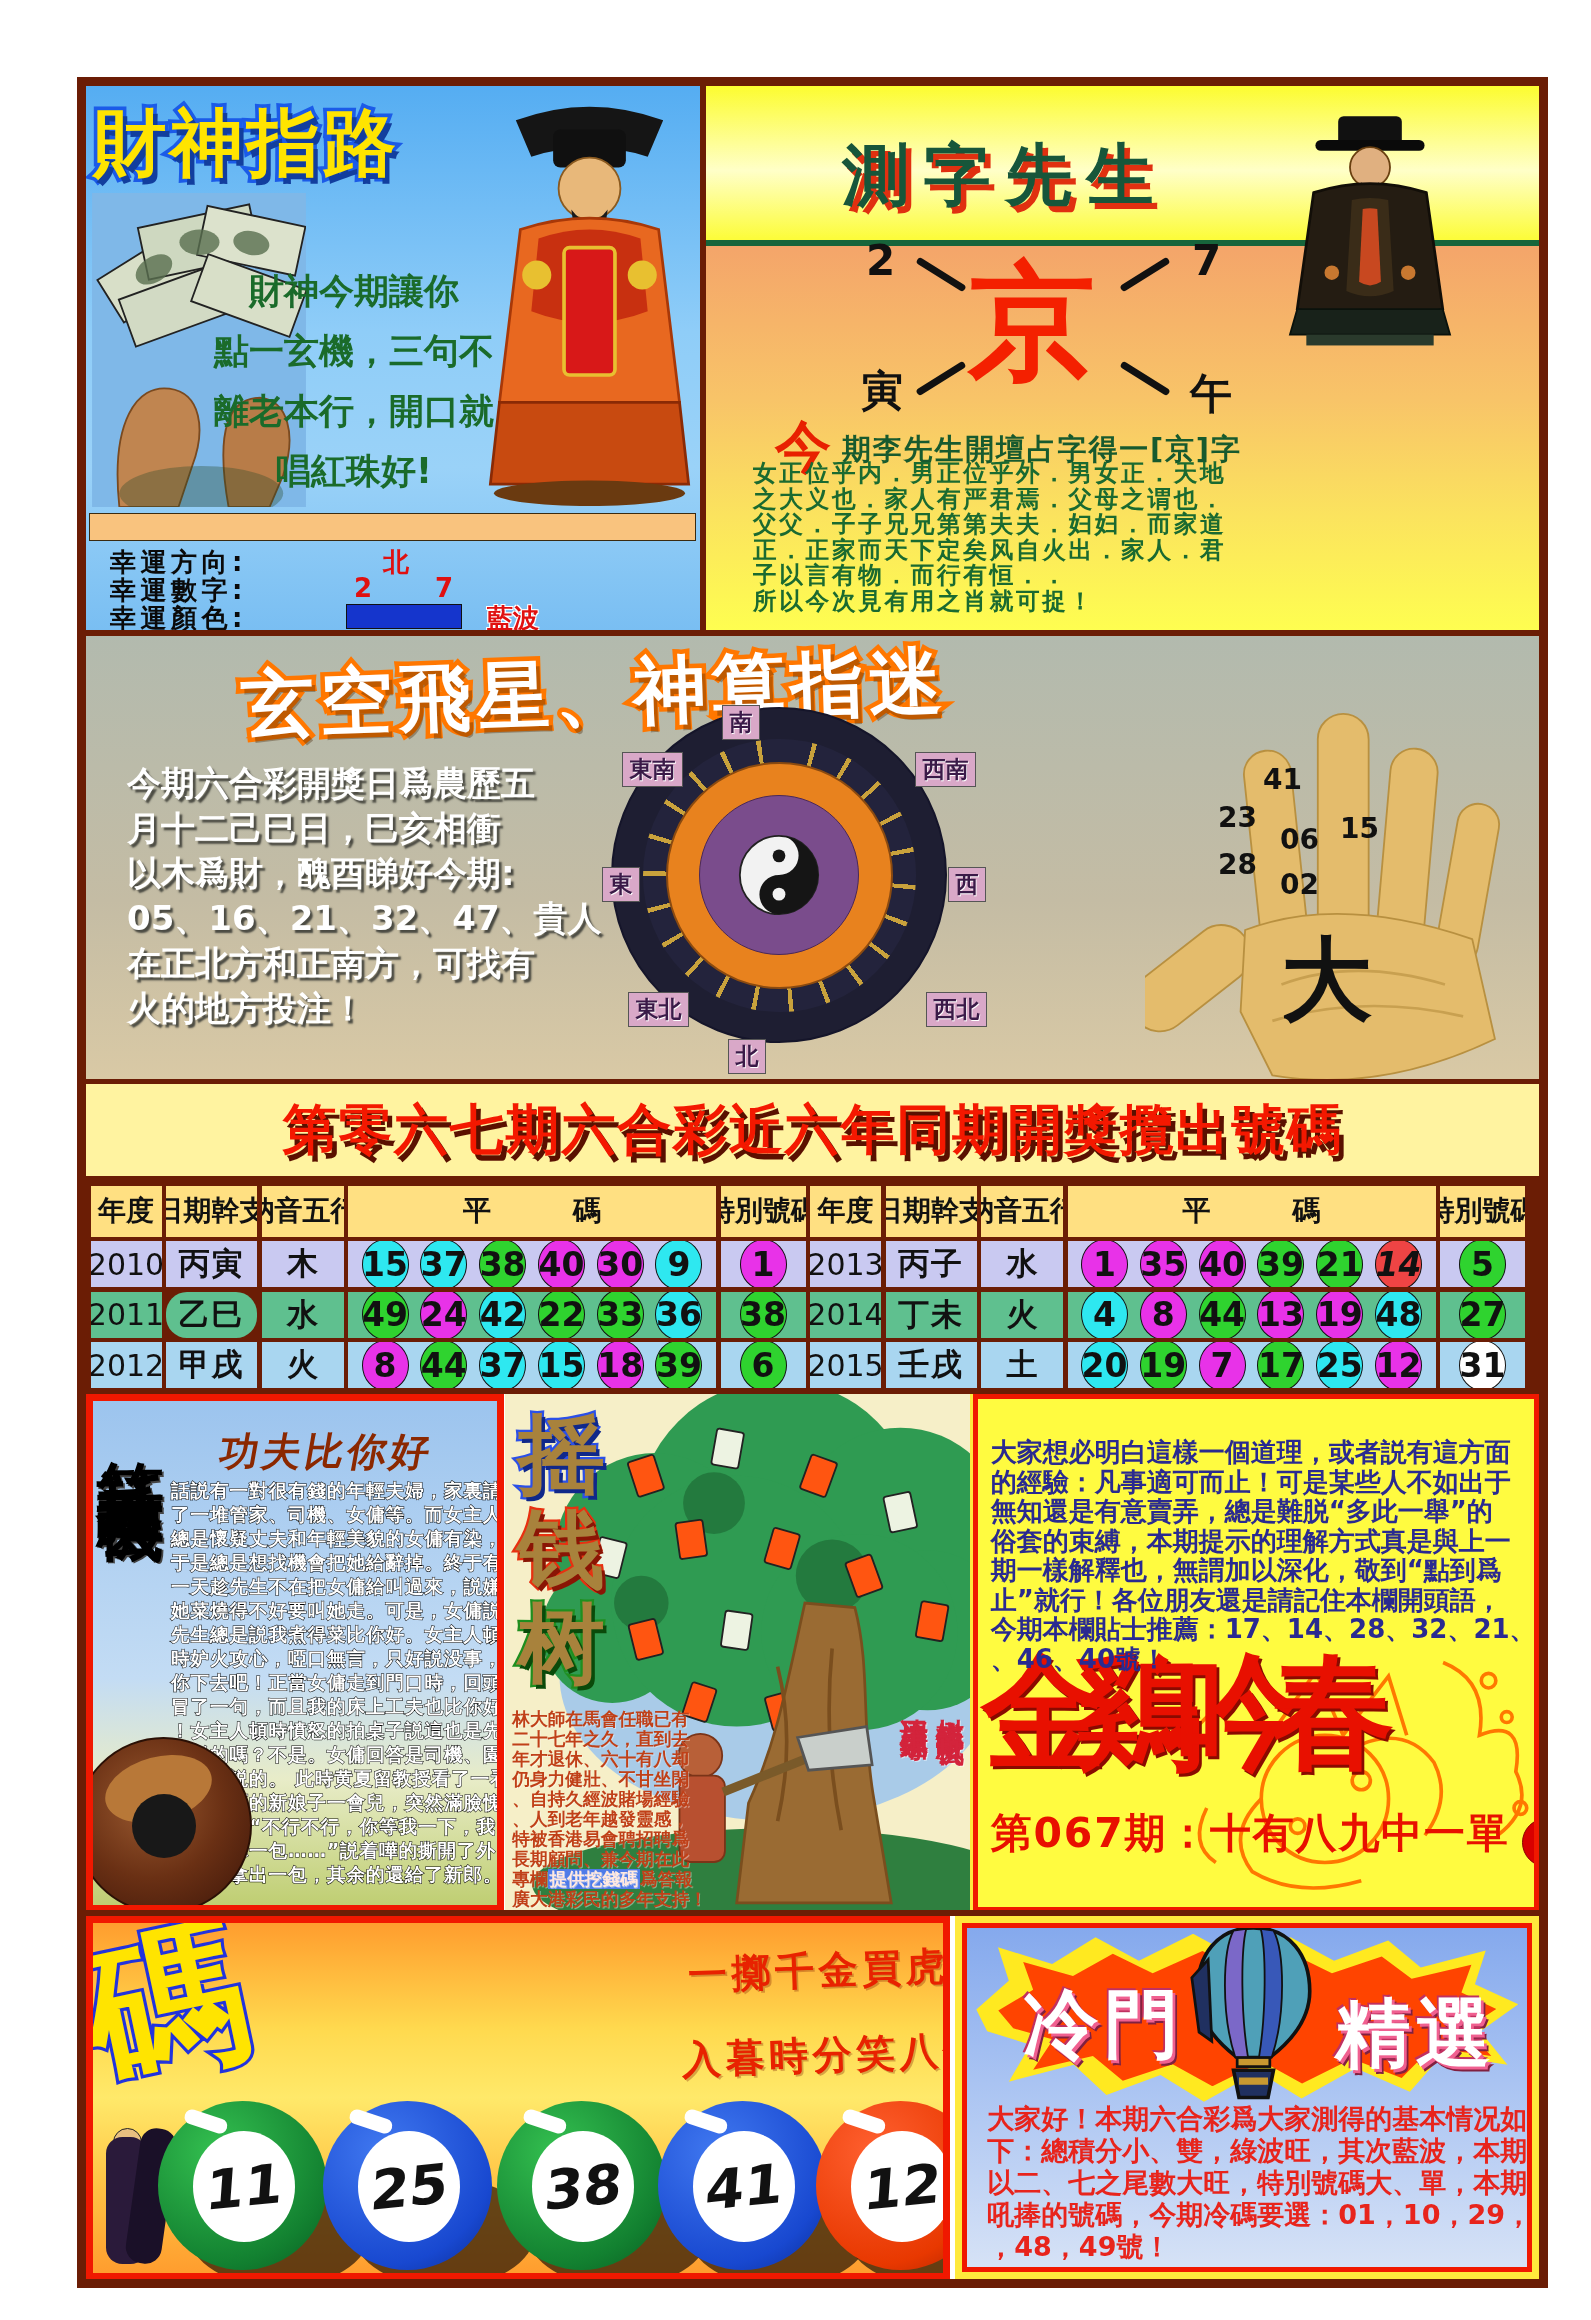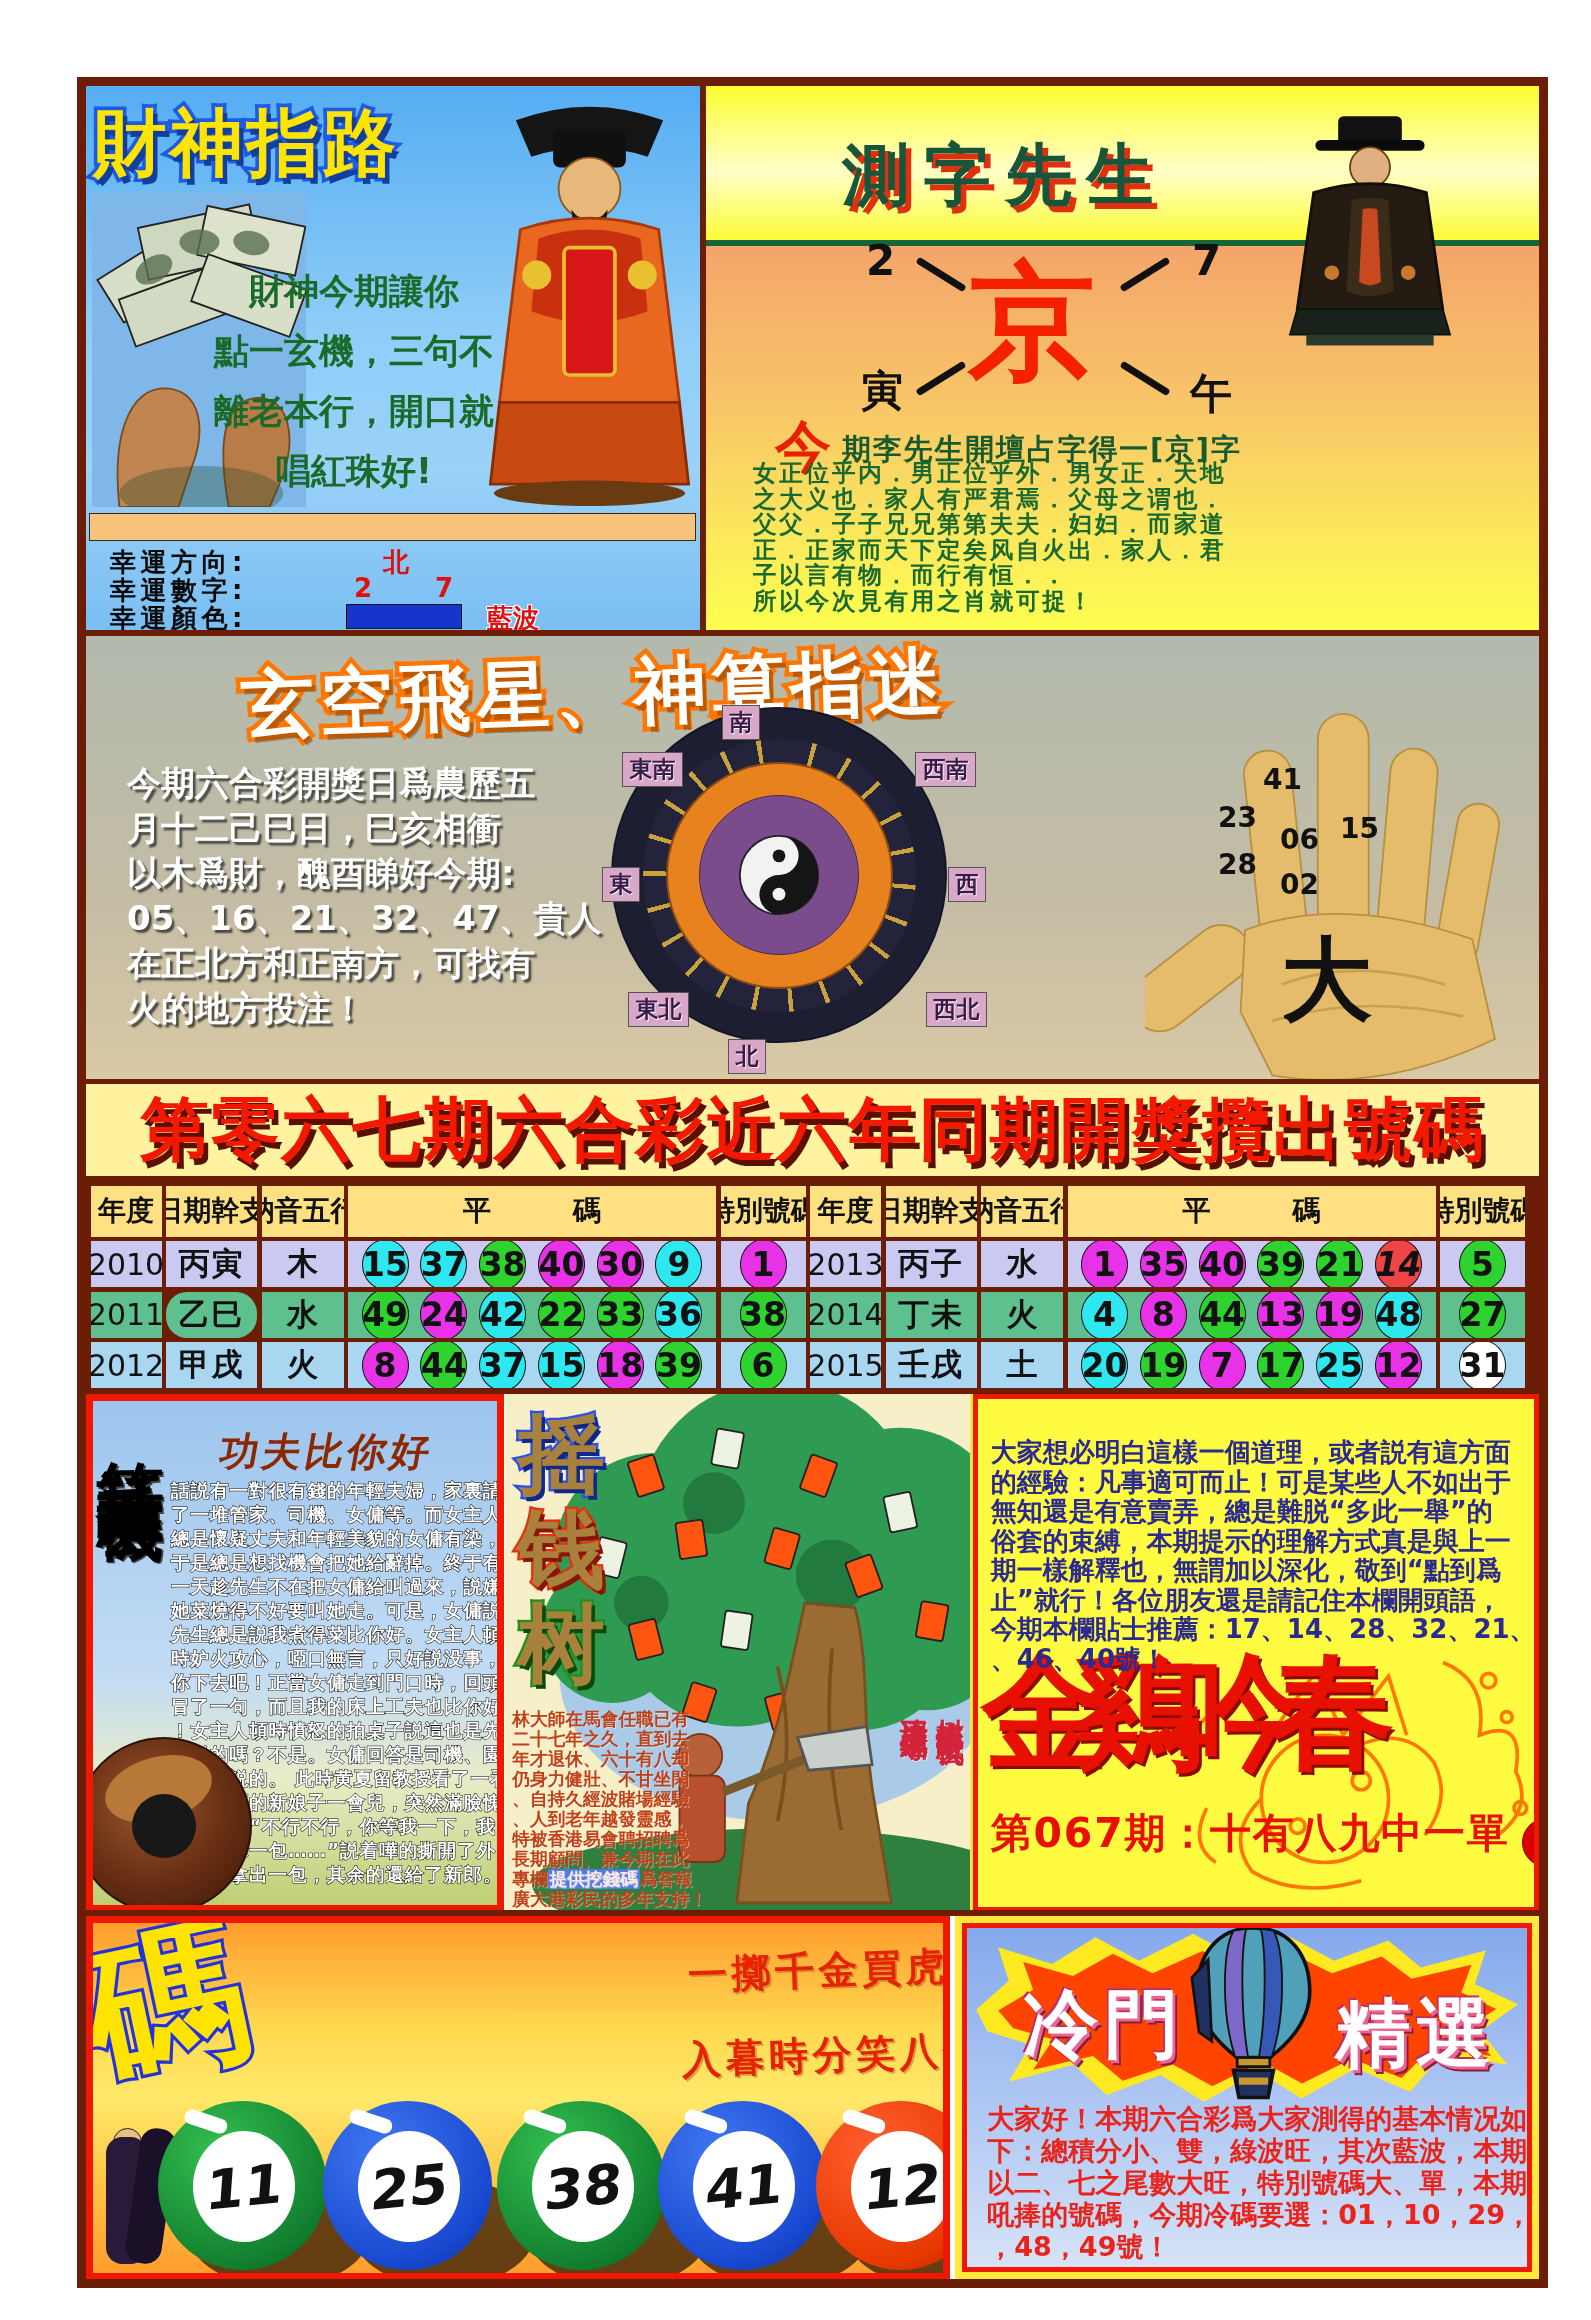--- a/index.html
+++ b/index.html
@@ -69,21 +69,21 @@
               font-size:23px;font-weight:900;padding:0.9px 6.4px;white-space:nowrap;z-index:6;
               text-shadow:0.9px 0.9px 0 #fff;}
   .hand-wrap{left:1059px;top:80px;width:391px;height:367px;}
   .hand-num{position:absolute;font-size:28px;font-weight:700;color:#111;z-index:4;}
   .hand-char{position:absolute;left:136px;top:207px;font-size:91px;font-weight:900;color:#111;z-index:4;}
 
   
   .table-title{left:86px;top:1079px;width:1453px;height:102px;background:#FFF3A0;
                border-top:5.5px solid #6B1D05;border-bottom:5.5px solid #6B1D05;box-sizing:border-box;
                display:flex;align-items:center;justify-content:center;}
-  .table-title span{font-size:69px;font-weight:900;color:#F41800;letter-spacing:1.8px;
+  .table-title span{font-size:54px;font-weight:900;color:#F41800;letter-spacing:1.8px;
                text-shadow:4.5px 5.5px 0 #5A1000;white-space:nowrap;}
   .lot-table{left:86px;top:1181px;width:1453px;height:208px;background:#6B1D05;
              display:grid;grid-template-columns:71px 91px 82px 368px 85px 71px 91px 82px 368px 85px;
              grid-template-rows:51px 46px 46px 46px;gap:4.5px;padding:4.5px;box-sizing:border-box;overflow:hidden;}
   .cell{display:flex;align-items:center;justify-content:center;overflow:hidden;}
   .cell-h{background:#FFE082;font-size:28px;font-weight:900;color:#111;white-space:nowrap;}
   .cell-year{font-size:30px;color:#111;}
   .cell-gz{font-size:31px;font-weight:900;color:#111;letter-spacing:1.8px;}
   .cell-wx{font-size:31px;font-weight:900;color:#111;}
   .cell-balls{gap:11.8px;}

